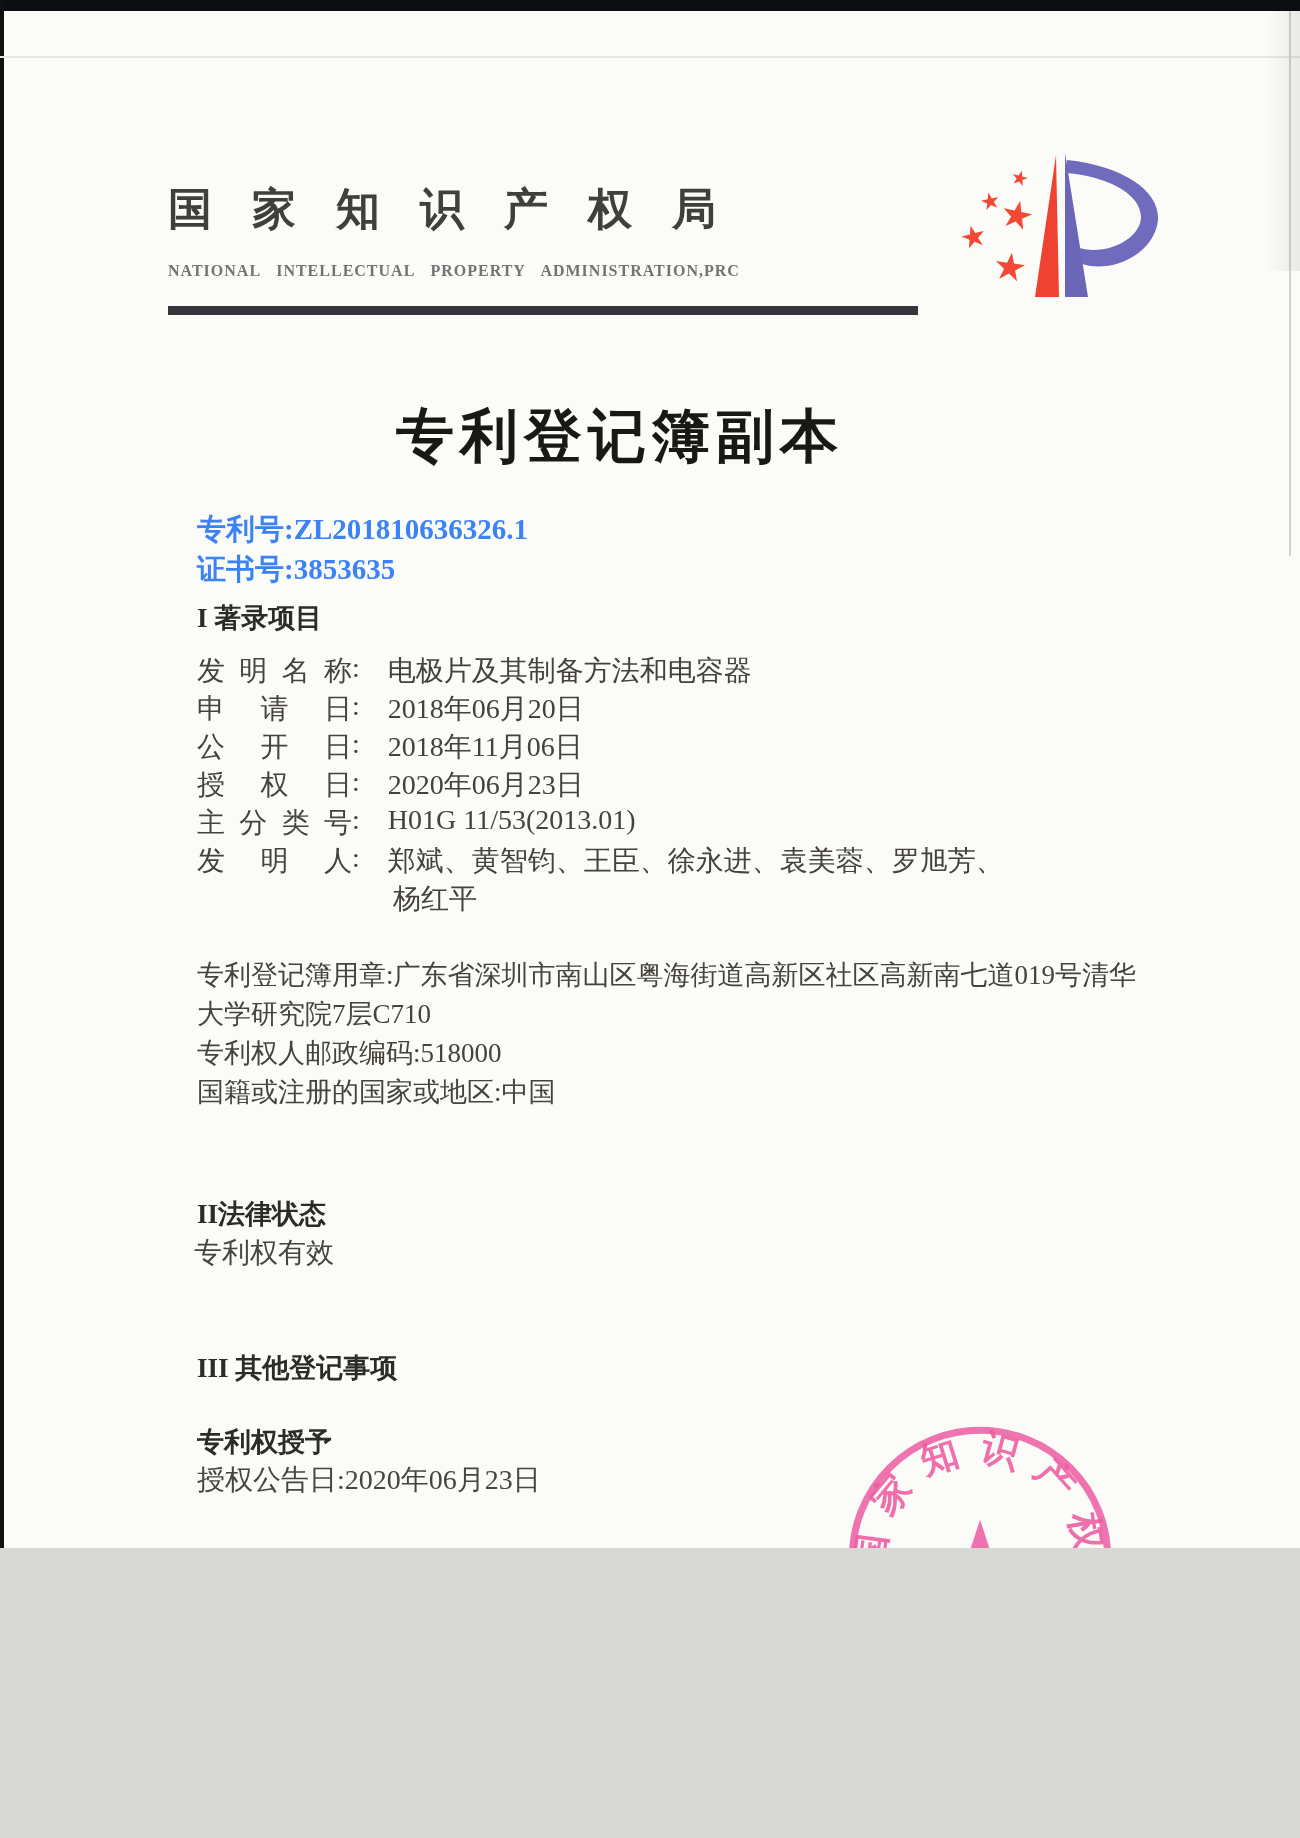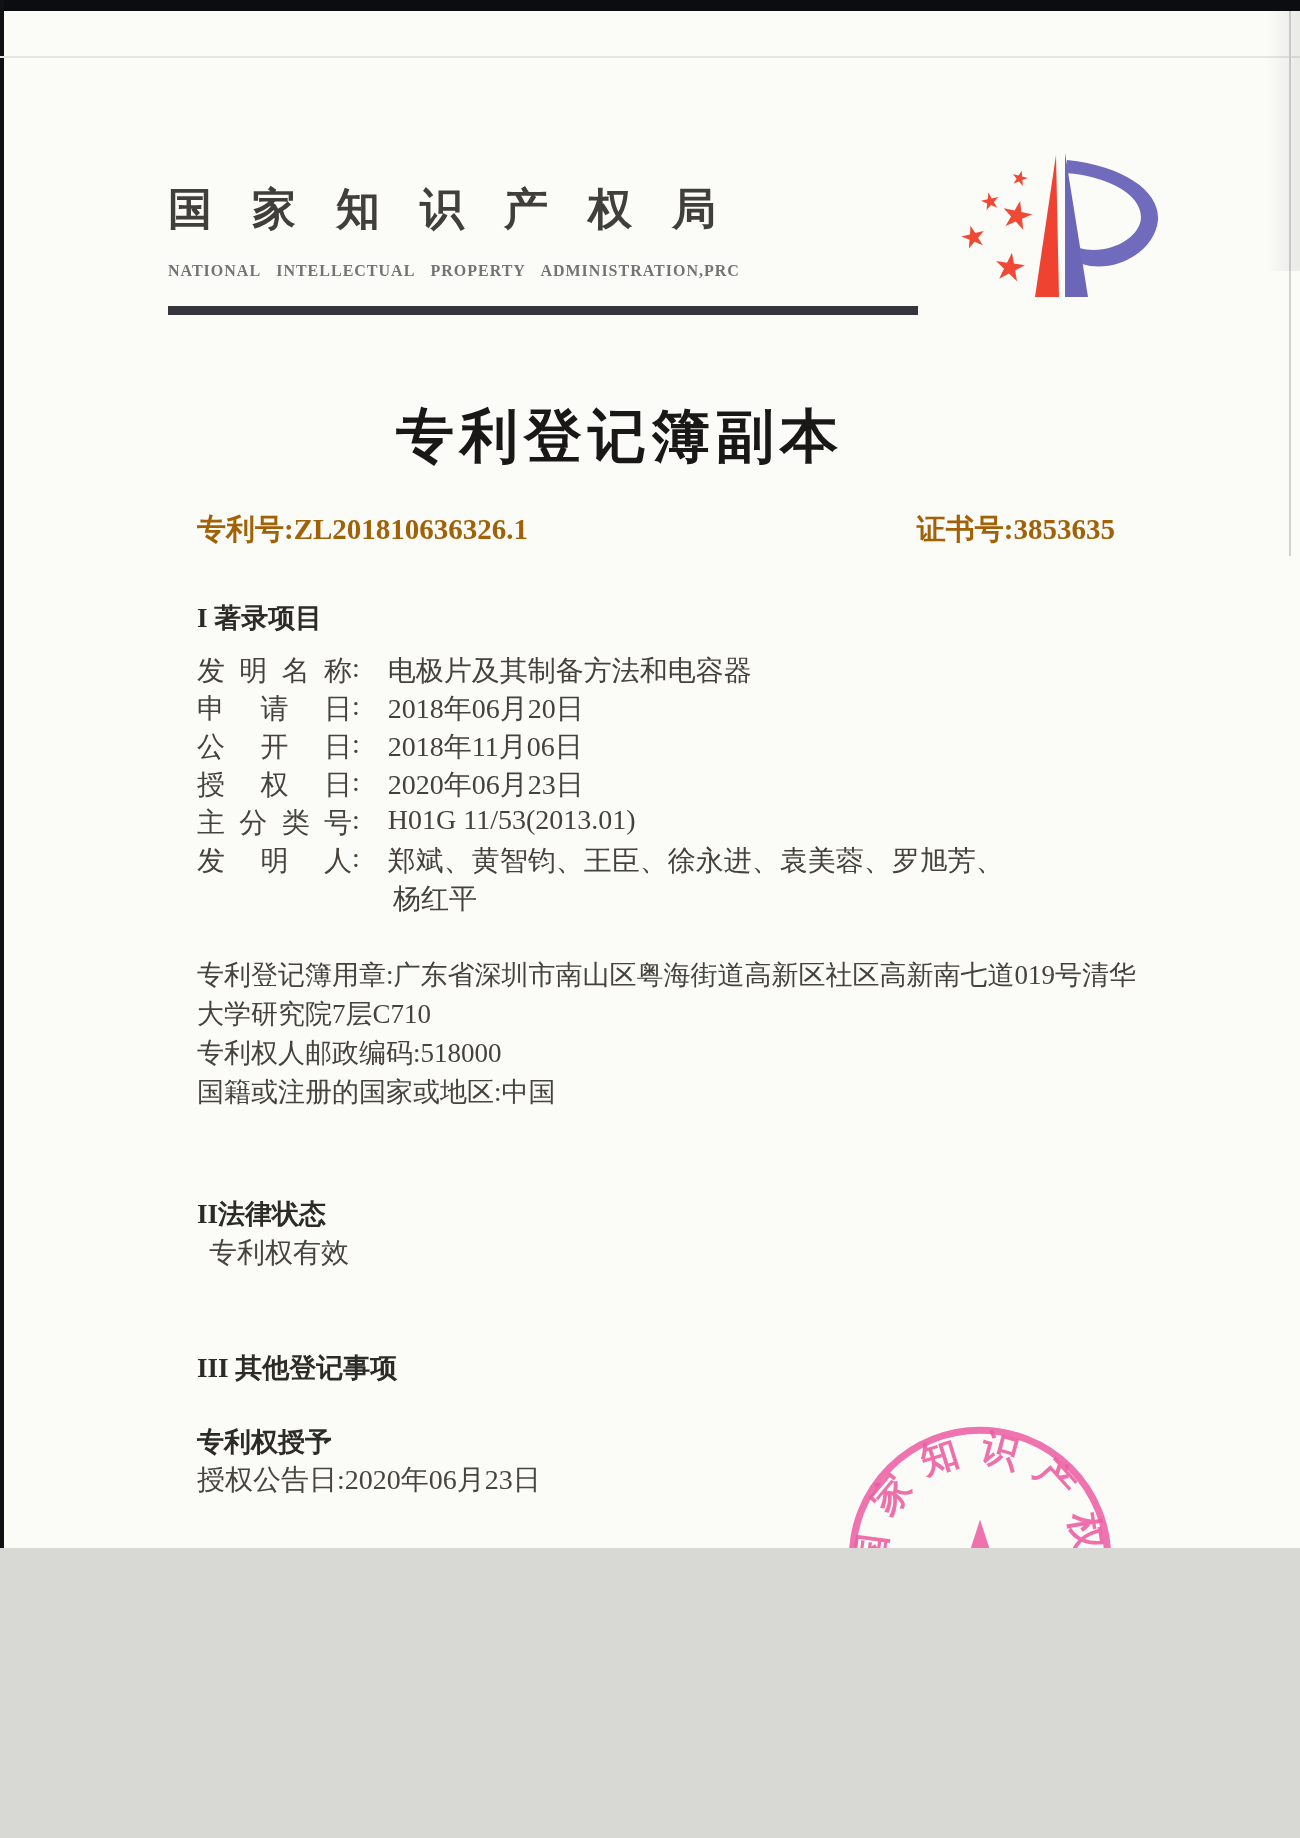--- a/index.html
+++ b/index.html
@@ -41,37 +41,37 @@
   .title{
     left:150px;top:398px;width:940px;
     text-align:center;
     font-size:58px;font-weight:bold;letter-spacing:6px;
     color:#191816;white-space:nowrap;
   }
   
   .doc-numbers{
     left:197px;top:510px;width:918px;
     display:flex;justify-content:space-between;
-    font-size:29px;font-weight:bold;color:#a16207;white-space:nowrap;
+    font-size:29px;font-weight:bold;color:#3b82f6;white-space:nowrap;flex-direction:column;
   }
   
   .sec-heading{font-size:27px;font-weight:bold;color:#2d2b27;white-space:nowrap;}
   .h-sec1{left:197px;top:600px;}
   .row{left:197px;display:flex;align-items:flex-start;font-size:28px;color:#45423b;white-space:nowrap;}
   .row .justify-chars{display:inline-flex;justify-content:space-between;width:155px;color:#46433c;}
   .row .colon{display:inline-block;}
   .row .val{margin-left:28px;color:#45423b;}
   .row-0{top:652px;} .row-1{top:690px;} .row-2{top:728px;}
   .row-3{top:766px;} .row-4{top:804px;} .row-5{top:842px;}
   .inv-line2{left:393px;top:880px;font-size:28px;color:#45423b;}
   
   .patentee{left:197px;top:956px;font-size:27px;line-height:39px;color:#46433c;white-space:nowrap;}
   
   .h-sec2{left:197px;top:1196px;}
-  .sec2-status{left:209px;top:1234px;font-size:28px;color:#48453e;}
+  .sec2-status{left:194px;top:1234px;font-size:28px;color:#48453e;}
   
   .h-sec3{left:197px;top:1350px;}
   .h-grant{left:197px;top:1424px;}
   .grant-date{left:197px;top:1461px;font-size:28px;color:#48453e;}
   .h-transfer{left:197px;top:1580px;}
   
   .stamp{left:828px;top:1406px;width:304px;height:304px;mix-blend-mode:multiply;opacity:0.92;}
   
   .issuer-name{left:860px;top:1616px;font-size:29px;font-weight:bold;letter-spacing:2px;color:#1c1b19;}
   .issuer-date{left:860px;top:1655px;font-size:23px;letter-spacing:1px;color:#26251f;font-family:Liberation Serif, serif;}

